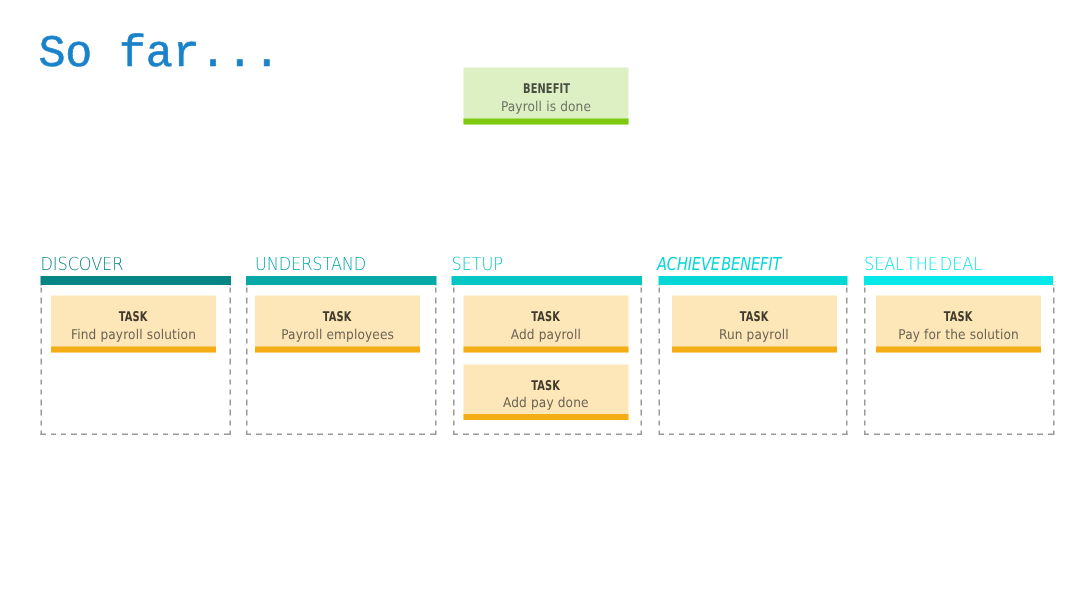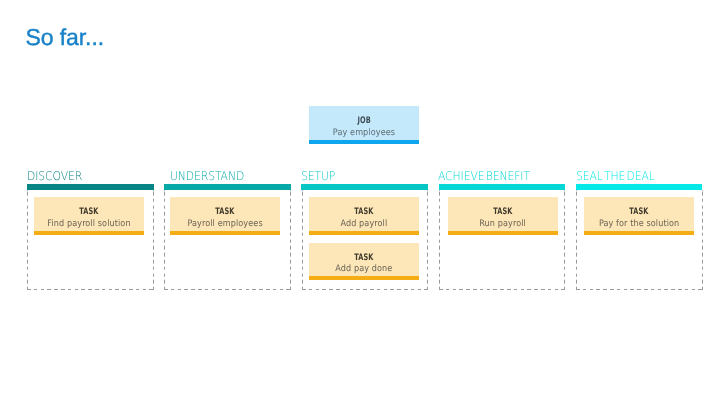--- a/index.html
+++ b/index.html
@@ -14,22 +14,22 @@
   }
   .slide {
     position: absolute; left: 0; top: 0;
     width: 720px; height: 405px; background: #ffffff;
   }
 
   
   .slide-title {
     position: absolute;
     left: 25.6px; top: 26px;
-    font-family: Liberation Sans, sans-serif;
-    font-size: 23px; font-weight: normal;
+    font-family: Liberation Mono, monospace;
+    font-size: 30px; font-weight: normal;
     letter-spacing: -0.1px;
     line-height: 22px;
     white-space: nowrap;
   }
 
   
   .note {
     position: absolute;
     width: 110px; height: 37.5px;
     box-sizing: border-box;
@@ -102,25 +102,25 @@
   }
   .story-map { position: absolute; left: 0; top: 0; width: 720px; height: 405px; padding-left: 45px; }
 </style>
 </head>
 <body>
 
 <div class="slide">
 
   <div class="slide-title" style="color: rgb(26, 130, 200); -webkit-text-stroke: 0.4px rgb(26, 130, 200);">So far...</div>
 
+  <div class="note benefit-note" style="background: rgb(220, 240, 195); border-bottom: 4px solid rgb(124, 201, 15);">
+    <div class="kind"><span>BENEFIT</span></div>
+    <div class="label">Payroll is done</div>
+  </div>
 
-  <div class="note job-note" style="background: rgb(195, 233, 251); border-bottom: 4px solid rgb(15, 166, 240);">
-    <div class="kind"><span>JOB</span></div>
-    <div class="label">Pay employees</div>
-  </div>
 
   <div id="story-map" class="story-map">
       <div class="col-head" style="left: 26.9px; color: rgb(7, 132, 132);"><span>DISCOVER</span></div>
       <div class="col-bar" style="left: 27px; background: rgb(7, 132, 132);"></div>
       <div class="column" style="left: 27.2px;"></div>
       <div class="note task-note" style="left: 34px; top: 197px; background: rgb(253, 231, 184); border-bottom: 4px solid rgb(245, 173, 22);">
         <div class="kind"><span>TASK</span></div>
         <div class="label">Find payroll solution</div>
       </div>
       <div class="col-head" style="left: 170px; color: rgb(6, 168, 168);"><span>UNDERSTAND</span></div>
@@ -134,21 +134,21 @@
       <div class="col-bar" style="left: 301.3px; background: rgb(5, 197, 197);"></div>
       <div class="column" style="left: 301.5px;"></div>
       <div class="note task-note" style="left: 308.9px; top: 197px; background: rgb(253, 231, 184); border-bottom: 4px solid rgb(245, 173, 22);">
         <div class="kind"><span>TASK</span></div>
         <div class="label">Add payroll</div>
       </div>
       <div class="note task-note" style="left: 308.9px; top: 242.9px; background: rgb(253, 231, 184); border-bottom: 4px solid rgb(245, 173, 22);">
         <div class="kind"><span>TASK</span></div>
         <div class="label">Add pay done</div>
       </div>
-      <div class="col-head" style="left: 438.4px; color: rgb(5, 214, 214);"><span>ACHIEVE BENEFIT</span></div>
+      <div class="col-head" style="left: 438.4px; color: rgb(5, 214, 214); font-style: italic;"><span>ACHIEVE BENEFIT</span></div>
       <div class="col-bar" style="left: 438.5px; background: rgb(5, 214, 214);"></div>
       <div class="column" style="left: 438.7px;"></div>
       <div class="note task-note" style="left: 447.6px; top: 197px; background: rgb(253, 231, 184); border-bottom: 4px solid rgb(245, 173, 22);">
         <div class="kind"><span>TASK</span></div>
         <div class="label">Run payroll</div>
       </div>
       <div class="col-head" style="left: 575.6px; color: rgb(4, 232, 232);"><span>SEAL THE DEAL</span></div>
       <div class="col-bar" style="left: 575.7px; background: rgb(4, 232, 232);"></div>
       <div class="column" style="left: 575.9px;"></div>
       <div class="note task-note" style="left: 584.1px; top: 197px; background: rgb(253, 231, 184); border-bottom: 4px solid rgb(245, 173, 22);">

